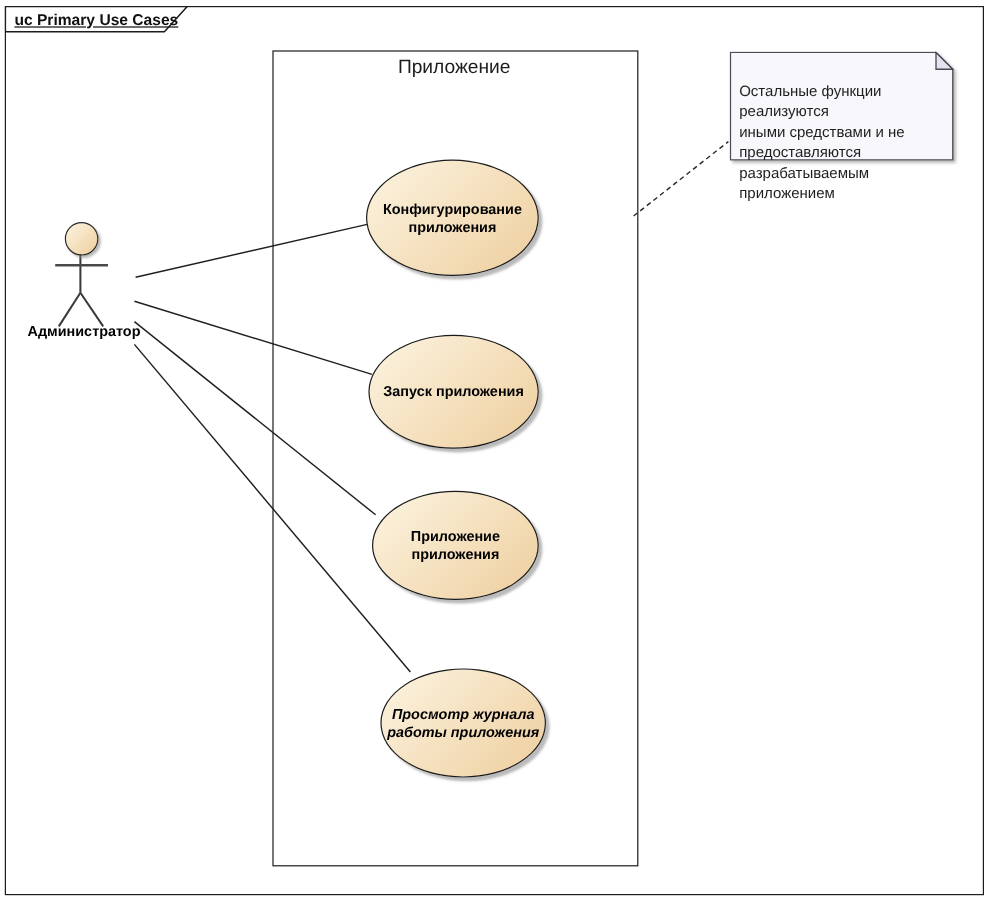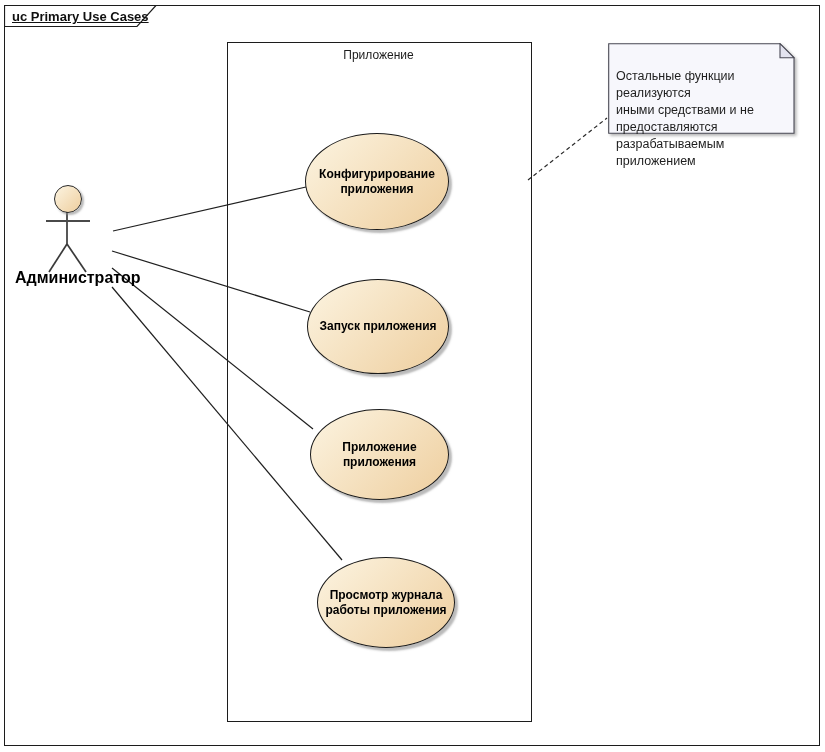--- a/index.html
+++ b/index.html
@@ -31,53 +31,53 @@
     font-size:13px;font-weight:bold;color:#101010;white-space:nowrap;text-decoration:underline;
   }
 
   
   .boundary{
     left:227px;top:42px;width:303px;height:678px;
     border:1.3px solid #1c1c1c;background:transparent;
   }
   .boundary-label{
     left:227px;top:48px;width:303px;text-align:center;
-    font-size:12px;color:#1c1c1c;
+    font-size:16px;color:#1c1c1c;
   }
 
   
   .usecase{
     border-radius:50%;
     background:linear-gradient(135deg,var(--ellipse-fill-light) 0%,var(--ellipse-fill-dark) 100%);
     border:1.4px solid #1a1a1a;
     box-shadow:3px 3px 2px var(--shadow-color);
     display:flex;align-items:center;justify-content:center;text-align:center;
   }
   .usecase .uc-label{
     font-size:12px;font-weight:bold;color:#000;line-height:15px;
   }
   .uc1{left:305px;top:133px;width:142px;height:95px;}
   .uc1 .uc-label{width:122px;}
   .uc2{left:307px;top:279px;width:140px;height:93px;}
   .uc2 .uc-label{white-space:nowrap;text-align:center;}
   .uc3{left:310px;top:409px;width:137px;height:89px;}
   .uc3 .uc-label{width:92px;}
-  .uc4{left:317px;top:557px;width:136px;height:89px;}
+  .uc4{left:317px;top:557px;width:136px;height:89px;font-style:italic;}
   .uc4 .uc-label{width:140px;}
 
   
   .actor-head{
     left:54px;top:185px;width:26px;height:26px;border-radius:50%;
     background:linear-gradient(135deg,var(--ellipse-fill-light) 0%,var(--ellipse-fill-dark) 100%);
     border:1.3px solid #2a2a2a;
     box-shadow:2px 2px 2px var(--shadow-color);
   }
   .actor-label{
     left:15px;top:269px;width:110px;text-align:center;
-    font-size:16px;font-weight:bold;color:#000;white-space:nowrap;
+    font-size:12px;font-weight:bold;color:#000;white-space:nowrap;
   }
 
   
   .note{left:608px;top:43px;width:187px;height:91px;}
   .note svg{display:block;filter:drop-shadow(2.5px 2.5px 1.5px rgba(120,120,120,.55));}
   .note-text{
     left:616px;top:56px;width:172px;
     font-size:12.5px;line-height:17px;color:#1e1e1e;
     white-space:pre-line;
     margin-top:12px;

